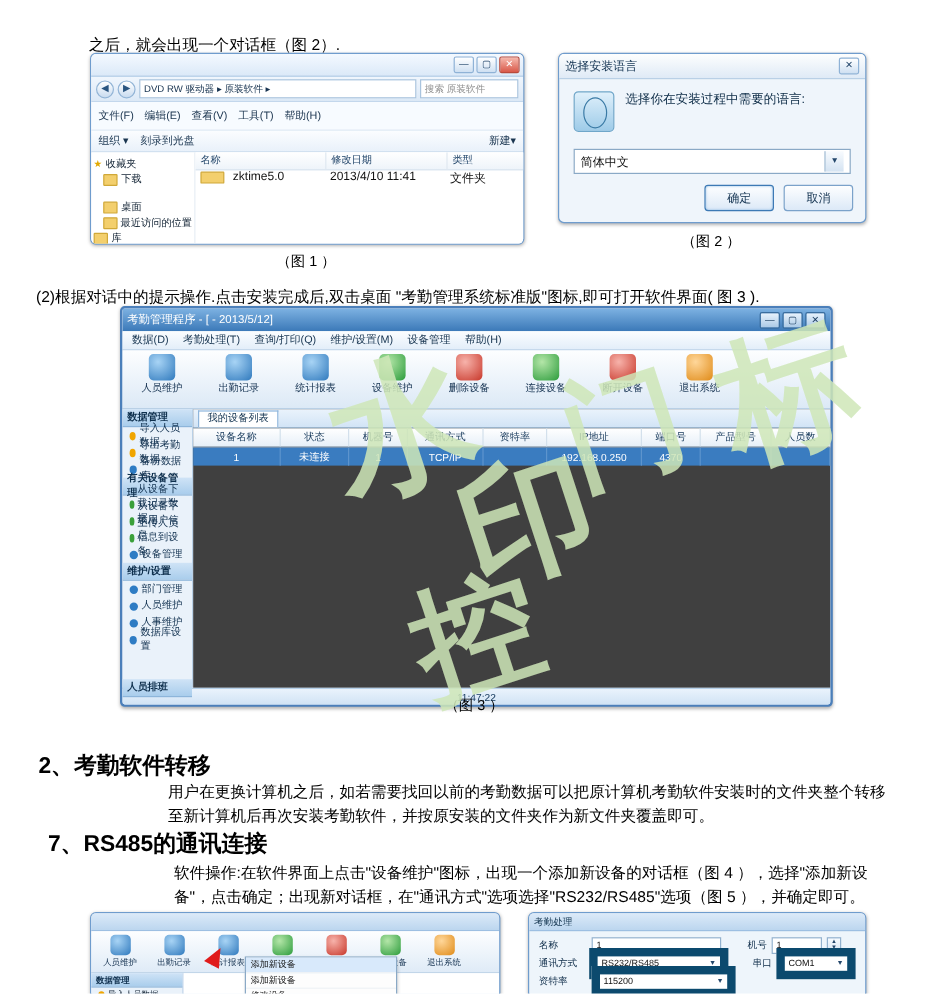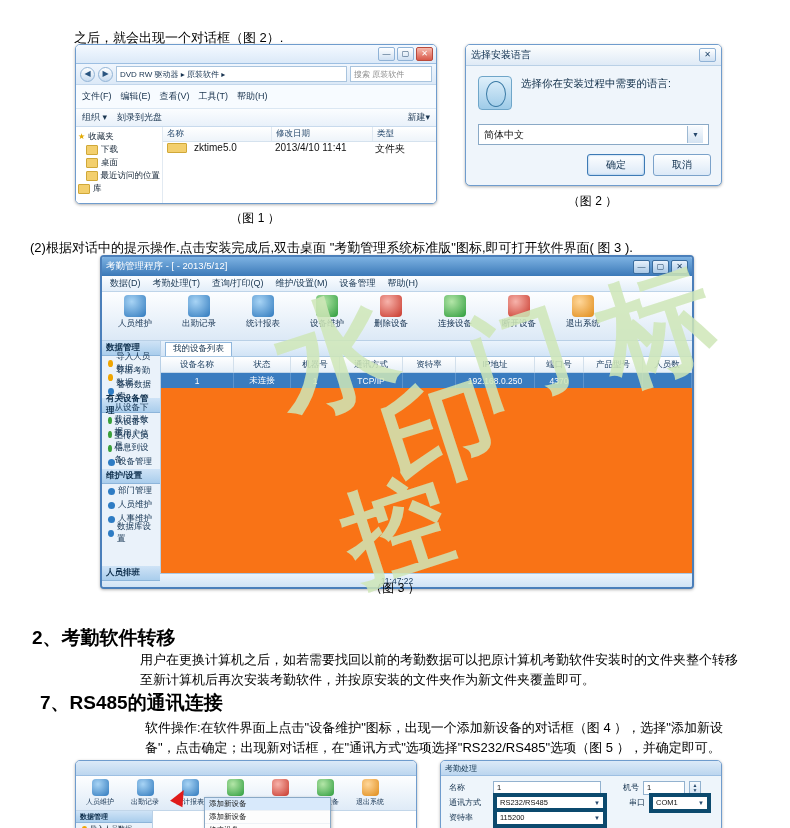--- a/index.html
+++ b/index.html
@@ -87,21 +87,21 @@
   .ic.green{background:radial-gradient(circle at 35% 30%,#b4e6a8,#2c9c3c);}
   .ic.red{background:radial-gradient(circle at 35% 30%,#f7b3ab,#c8372a);}
   .ic.orange{background:radial-gradient(circle at 35% 30%,#ffd79a,#e08b18);}
   #fig3 .workspace{display:flex;height:calc(100% - 98px);}
   #fig3 .lpane{width:118px;background:#eaf2fa;border-right:1px solid #b9d0e6;font-size:8.5px;color:#10304f;}
   .grp-h{height:14px;background:linear-gradient(#cfe3f6,#a9cdec);border-bottom:1px solid #8db5da;display:flex;align-items:center;padding:0 4px;font-size:8.5px;color:#0e2f4d;font-weight:bold;}
   .grp-i{height:14px;display:flex;align-items:center;gap:3px;padding:0 6px;}
   .dot{width:7px;height:7px;border-radius:50%;background:#f0a500;}
   .dot.g{background:#3aa03a;}
   .dot.b{background:#2e7cc4;}
-  #fig3 .rpane{flex:1;background:#f97316;display:flex;flex-direction:column;}
+  #fig3 .rpane{flex:1;background:#404040;display:flex;flex-direction:column;}
   .tabstrip{height:15px;background:linear-gradient(#eaf3fc,#d2e4f6);border-bottom:1px solid #a9c8e5;display:flex;align-items:center;padding:0 4px;}
   .tab-on{height:13px;background:#fff;border:1px solid #8fb6dc;border-bottom:none;font-size:8.5px;color:#0e2f4d;padding:0 7px;display:flex;align-items:center;}
   .grid-h{height:15px;background:linear-gradient(#ffffff,#e6eff8);border-bottom:1px solid #c2d6e9;display:flex;font-size:8.5px;color:#17395b;}
   .grid-h span{border-right:1px solid #d3e0ec;display:flex;align-items:center;justify-content:center;height:100%;}
   .grid-r{height:15px;display:flex;font-size:8.5px;color:#fff;background:#3a7cc0;}
   .grid-r span{border-right:1px solid #5d94cd;display:flex;align-items:center;justify-content:center;height:100%;}
   .c0{width:72px;}.c1{width:56px;}.c2{width:48px;}.c3{width:62px;}.c4{width:52px;}
   .c5{width:78px;}.c6{width:48px;}.c7{width:58px;}.c8{width:48px;}
   #fig3 .statusline{height:14px;background:linear-gradient(#eaf3fc,#cfe2f4);border-top:1px solid #a9c8e5;display:flex;align-items:center;justify-content:center;font-size:8.5px;color:#14385c;}
 
@@ -119,21 +119,21 @@
   .popup .pi.sel{background:#d8e9fb;}
   .redarrow{position:absolute;left:97px;top:28px;width:0;height:0;z-index:4;
     border-left:7px solid transparent;border-right:7px solid transparent;border-bottom:16px solid #e01b1b;
     transform:rotate(28deg);}
 
   #fig5{left:440px;top:760px;width:280px;height:70px;background:#eef5fb;}
   #fig5 .tt{height:14px;background:linear-gradient(#dceaf8,#bcd6ef);border-bottom:1px solid #9dbfe2;font-size:8px;color:#12344f;display:flex;align-items:center;padding:0 4px;}
   #fig5 .frm{padding:4px 8px;font-size:8px;color:#0e2c49;}
   .frow{display:flex;align-items:center;gap:4px;height:15px;}
   .fin{height:12px;background:#fff;border:1px solid #93b2cf;font-size:7.5px;color:#111;display:flex;align-items:center;padding:0 3px;}
-  .fsel{height:12px;background:#fff;border:4px solid #0c4a6e;font-size:7.5px;color:#111;display:flex;align-items:center;padding:0 3px;}
+  .fsel{height:12px;background:#fff;border:7px solid #0c4a6e;font-size:7.5px;color:#111;display:flex;align-items:center;padding:0 3px;}
   .fsel .ar{margin-left:auto;font-size:6px;color:#24476b;}
   .spin{width:10px;height:12px;background:linear-gradient(#f7fbff,#d4e3f2);border:1px solid #93b2cf;font-size:5px;color:#24476b;display:flex;flex-direction:column;align-items:center;justify-content:center;line-height:5px;}
 
   .cap{position:absolute;font-size:12px;color:#000;text-align:center;}
 </style>
 </head>
 <body>
 
 <div class="page">
 
@@ -177,21 +177,21 @@
     <div class="body">
       <div class="side">
         <div>
             <span class="star">★</span>
             <span>收藏夹</span>
           </div>
         <div style="padding-left:8px;">
             <span class="folder"></span>
             <span>下载</span>
           </div>
-        <div style="padding-left:8px;">
+        <div style="padding-left:8px;margin-top:10px;">
             <span class="folder"></span>
             <span>桌面</span>
           </div>
         <div style="padding-left:8px;">
             <span class="folder"></span>
             <span>最近访问的位置</span>
           </div>
         <div>
             <span class="folder"></span>
             <span>库</span>

